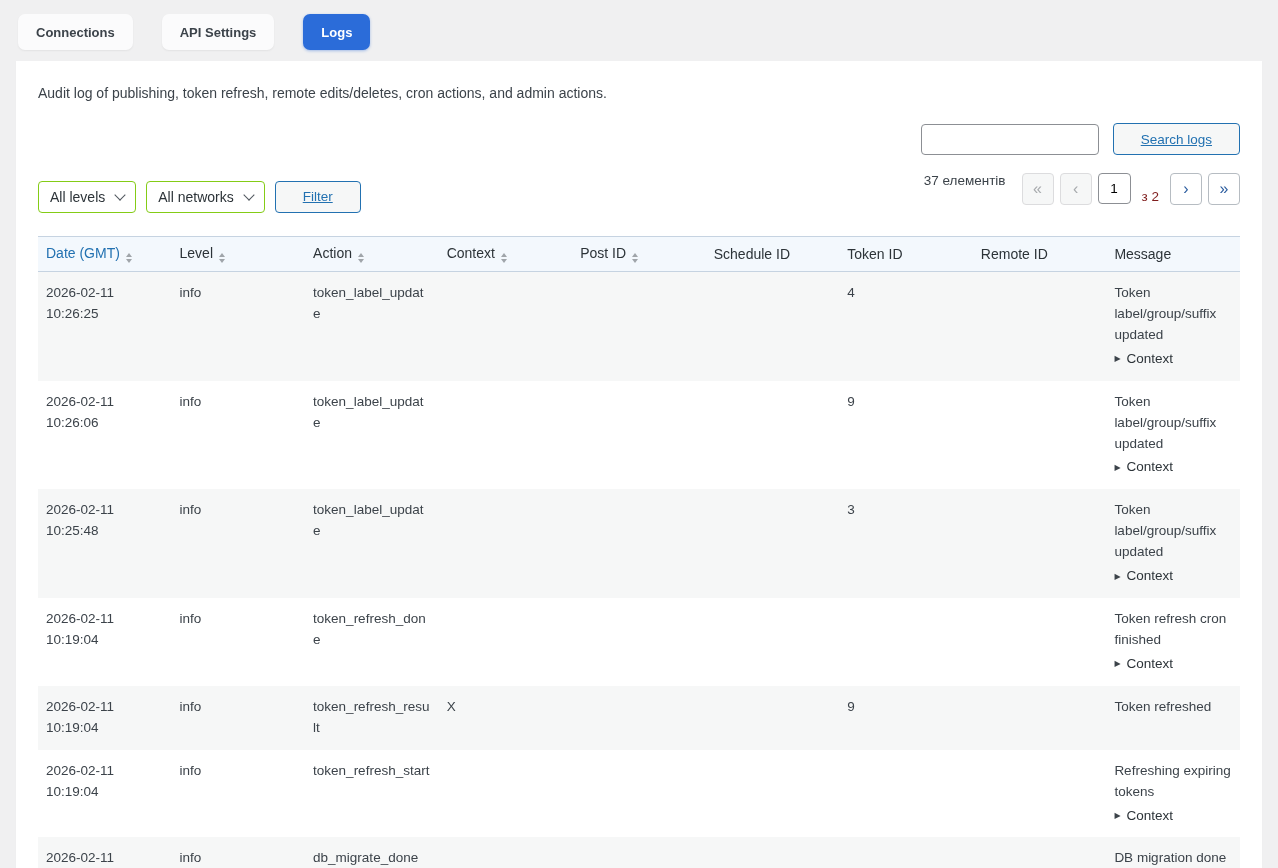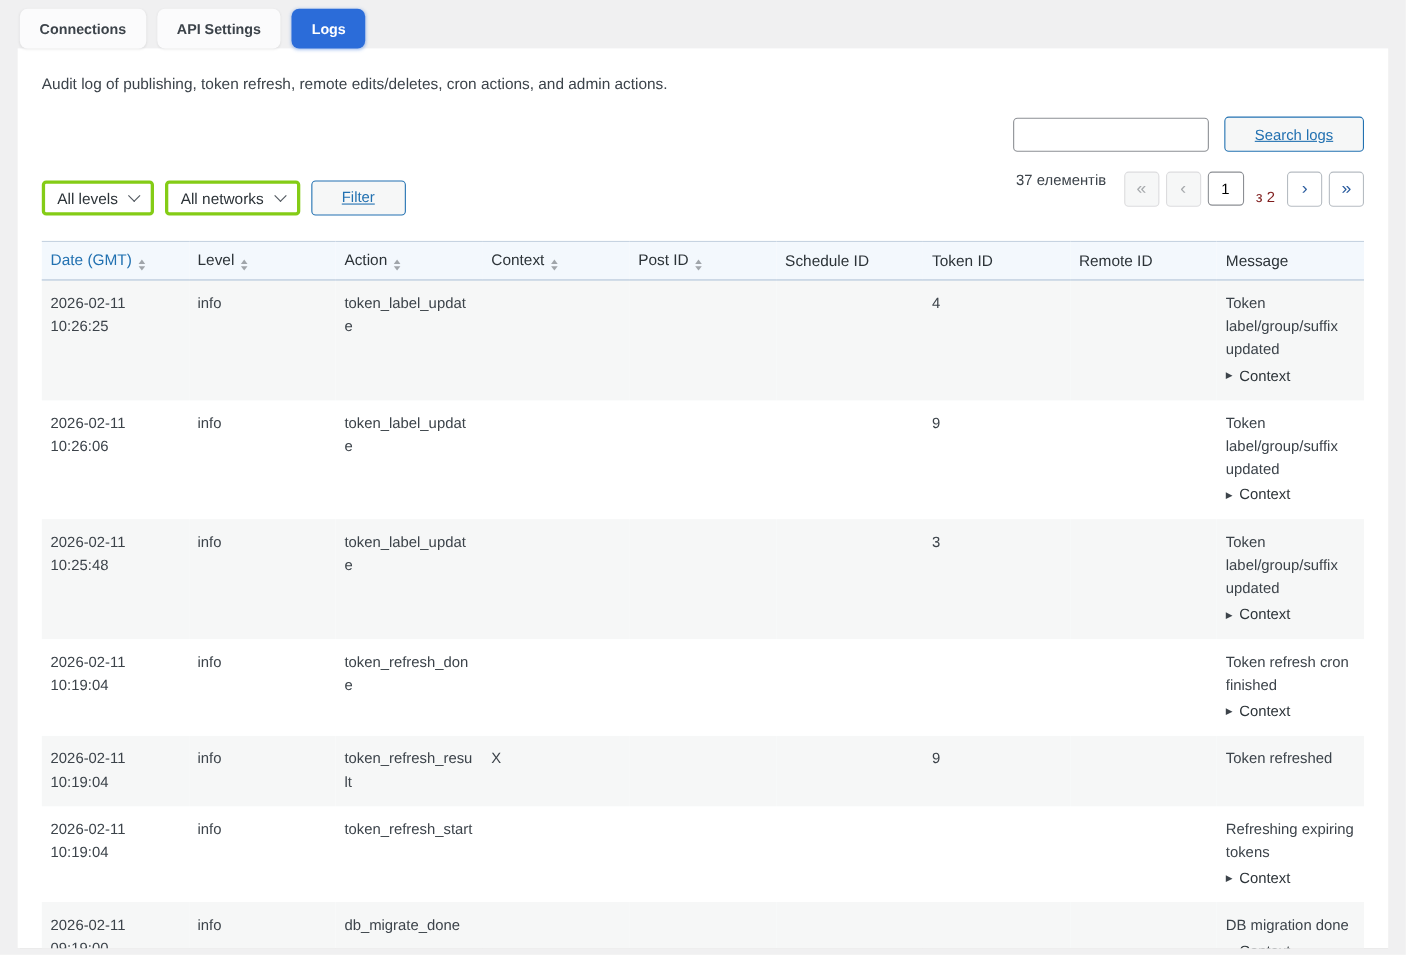--- a/index.html
+++ b/index.html
@@ -4,21 +4,21 @@
 <style>
   * { box-sizing: border-box; }
   html, body { margin: 0; padding: 0; }
   body {
     width: 1278px; height: 868px; overflow: hidden;
     background: #f0f0f1;
     font-family: "Liberation Sans", sans-serif;
     color: #3c434a;
   }
   
-  .tabs { display: flex; gap: 10px; padding: 14px 16px 0 18px; height: 44px; align-items: flex-end; }
+  .tabs { display: flex; gap: 29px; padding: 14px 16px 0 18px; height: 61px; }
   .tab {
     border: none; height: 36px; padding: 0 18px;
     background: #fbfbfc; color: #3c434a;
     font-family: inherit; font-size: 13px; font-weight: 700;
     border-radius: 7px; cursor: pointer;
     box-shadow: 0 1px 2px rgba(0,0,0,.06);
   }
   .tab.active { background: #2b6cd9; color: #ffffff; box-shadow: 0 1px 3px rgba(43,108,217,.4); }
   
   .panel {
@@ -35,21 +35,21 @@
   .btn-secondary {
     height: 32px; padding: 0 27px; background: #f6f7f7;
     border: 1px solid #2271b1; border-radius: 4px; color: #2271b1;
     font-size: 13.5px; font-family: inherit; cursor: pointer; white-space: nowrap; text-decoration: underline;
   }
   
   .filter-row { display: flex; justify-content: space-between; align-items: center; margin-top: 18px; }
   .filter-left { display: flex; align-items: center; gap: 10px; }
   .select {
     display: flex; align-items: center; gap: 11px; height: 32px; padding: 0 11px;
-    border: 3px solid #84cc16; border-radius: 4px; background: #fff;
+    border: 1px solid #84cc16; border-radius: 4px; background: #fff;
     font-size: 14px; color: #2c3338; cursor: pointer;
   }
   .chev {
     width: 8px; height: 8px; margin-top: -4px;
     border-right: 1.6px solid #50575e; border-bottom: 1.6px solid #50575e;
     transform: rotate(45deg);
   }
   .filter-right { display: flex; align-items: flex-start; gap: 6px; }
   .count { font-size: 13.5px; color: #3c434a; margin-right: 10px; }
   .page-btn {

